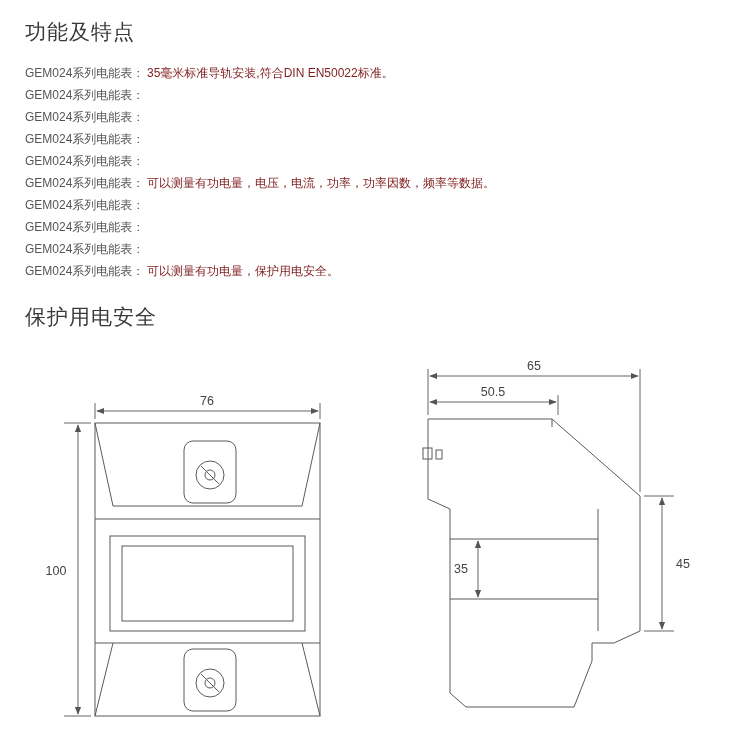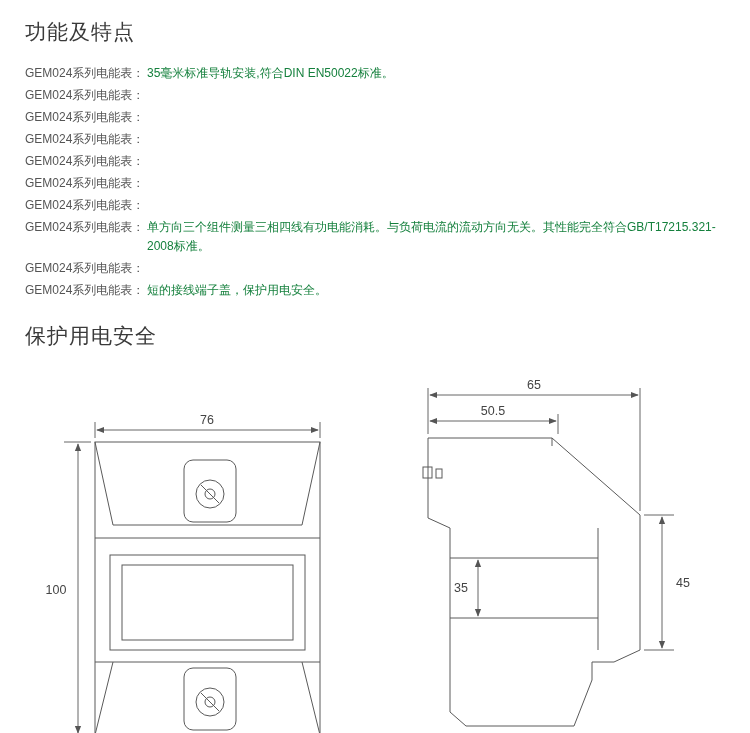--- a/index.html
+++ b/index.html
@@ -11,21 +11,21 @@
   h2.section{
     margin:0 0 18px 25px;font-size:21px;font-weight:500;color:#3a3a3a;
     letter-spacing:1px;
   }
   .features{margin:0 0 22px 25px;}
   .feature-row{
     display:flex;align-items:flex-start;width:712px;
     font-size:12px;line-height:19px;margin-bottom:3px;color:#555;
   }
   .feat-label{flex:0 0 122px;white-space:nowrap;color:#555;}
-  .feat-text{flex:1;max-width:586px;color:#15803d;}
+  .feat-text{flex:1;max-width:586px;color:#7f1d1d;}
   .dims-heading{margin-top:14px;margin-bottom:6px;}
   svg.diagram{display:block;}
   .thin{stroke:#5a5a5a;stroke-width:1;fill:none;stroke-linecap:butt;}
   .dimline{stroke:#666;stroke-width:1;fill:none;}
   .dim-label{font-size:12.5px;fill:#444;font-family:"Liberation Sans","DejaVu Sans",sans-serif;}
 </style>
 </head>
 <body>
 
 <div class="page">
@@ -44,34 +44,34 @@
       <span class="feat-label">GEM024系列电能表：</span>
     </div>
     <div class="feature-row">
       <span class="feat-label">GEM024系列电能表：</span>
     </div>
     <div class="feature-row">
       <span class="feat-label">GEM024系列电能表：</span>
     </div>
     <div class="feature-row">
       <span class="feat-label">GEM024系列电能表：</span>
+      <span class="feat-text">可以测量有功电量，电压，电流，功率，功率因数，频率等数据。</span>
     </div>
     <div class="feature-row">
       <span class="feat-label">GEM024系列电能表：</span>
     </div>
     <div class="feature-row">
       <span class="feat-label">GEM024系列电能表：</span>
-      <span class="feat-text">单方向三个组件测量三相四线有功电能消耗。与负荷电流的流动方向无关。其性能完全符合GB/T17215.321-2008标准。</span>
     </div>
     <div class="feature-row">
       <span class="feat-label">GEM024系列电能表：</span>
     </div>
     <div class="feature-row">
       <span class="feat-label">GEM024系列电能表：</span>
-      <span class="feat-text">短的接线端子盖，保护用电安全。</span>
+      <span class="feat-text">可以测量有功电量，保护用电安全。</span>
     </div>
   </div>
 
   <h2 class="section dims-heading">保护用电安全</h2>
 
   <svg class="diagram" width="750" height="375" viewBox="0 0 750 375" xmlns="http://www.w3.org/2000/svg">
     <defs>
       <marker id="arr" viewBox="0 0 10 10" refX="9" refY="5" markerWidth="8" markerHeight="8" markerUnits="userSpaceOnUse" orient="auto-start-reverse">
         <path d="M0,1 L10,5 L0,9 Z" fill="#555"></path>
       </marker>

